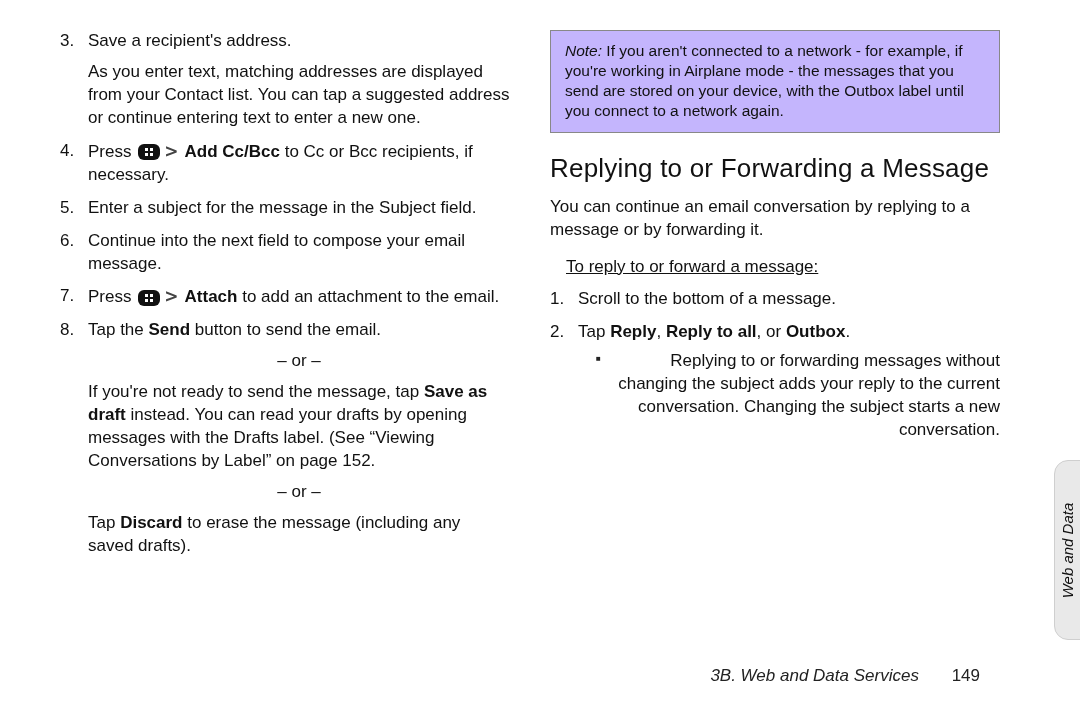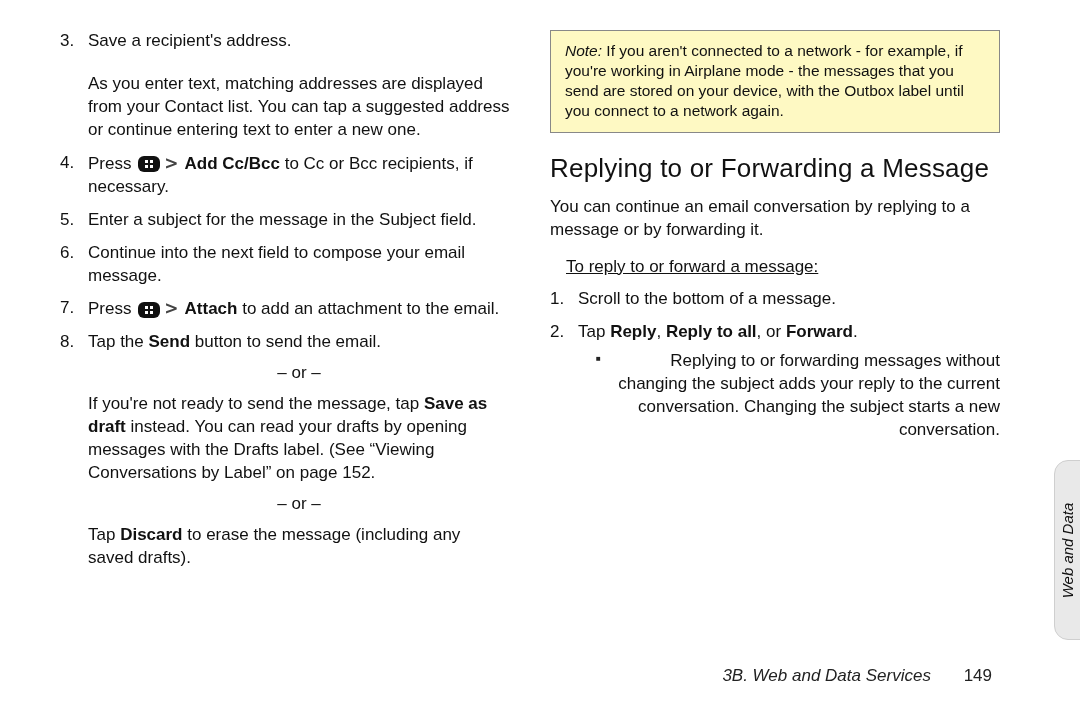--- a/index.html
+++ b/index.html
@@ -13,49 +13,49 @@
   .page {
     position:absolute; left:60px; top:30px;
     width:960px; height:660px;
   }
   .cols { display:flex; gap:40px; }
   .col { width:450px; font-size:17px; line-height:1.35; }
   ol.steps { list-style:none; margin:0; padding:0; }
   ol.steps > li { display:flex; margin-bottom:10px; }
   ol.steps > li .num { flex:0 0 28px; }
   ol.steps > li .body { flex:1; }
-  .sub { margin-top:20px; }
+  .sub { margin-top:8px; }
   .or { margin:8px 0;text-align:center; }
   .menu-icon {
     display:inline-flex; align-items:center; justify-content:center;
     width:22px; height:16px; border-radius:6px; background:#111;
     vertical-align:middle; margin:0 2px;
   }
   .menu-icon .dots {
     display:grid; grid-template-columns:repeat(2,3px); grid-template-rows:repeat(2,3px);
     gap:2px;
   }
   .menu-icon .dots span { width:3px; height:3px; background:#fff; display:block; }
   .gt { font-family:"DejaVu Sans", Arial; font-weight:bold; color:#444; margin:0 2px; }
   .notebox {
-    border:1px solid #888; background:#fef9c3;
+    border:1px solid #888; background:#c4b5fd;
     padding:10px 14px 10px 14px; font-size:15.5px; line-height:1.3;
     margin-bottom:18px;
   }
   .notebox .note-label { font-style:italic; }
   .h2 { font-size:26px; margin:6px 0 10px; letter-spacing:0.2px; }
   .lead { margin-bottom:14px; }
   .subhead { margin:8px 16px 10px;text-decoration:underline; }
   ul.bullets { list-style:none; margin:6px 0 0 18px; padding:0; }
   ul.bullets > li { position:relative; padding-left:14px; margin-bottom:10px;text-align:right; }
   ul.bullets > li::before {
     content:"■"; position:absolute; left:0; top:4px; font-size:8px; color:#222;
   }
   .footer {
-    position:absolute; bottom:4px; right:28px;
+    position:absolute; bottom:4px; right:40px;
     font-style:italic; font-size:17px; color:#222;
   }
   .footer .pn { font-style:normal; margin-left:28px; }
   .side-tab {
     position:absolute; right:-2px; top:460px;
     width:28px; height:180px;
     background:#e9e9e9; border:1px solid #cfcfcf;
     border-top-left-radius:14px; border-bottom-left-radius:14px;
     display:flex; align-items:center; justify-content:center;
   }
@@ -151,21 +151,21 @@
       <div class="subhead">To reply to or forward a message:</div>
 
       <ol class="steps">
         <li>
           <div class="num">1.</div>
           <div class="body">Scroll to the bottom of a message.</div>
         </li>
         <li>
           <div class="num">2.</div>
           <div class="body">
-            <span>Tap </span><b>Reply</b><span>, </span><b>Reply to all</b><span>, or </span><b>Forward</b><span>.</span>
+            <span>Tap </span><b>Reply</b><span>, </span><b>Reply to all</b><span>, or </span><b>Outbox</b><span>.</span>
 
             <ul class="bullets">
               <li>Replying to or forwarding messages without changing the subject adds your reply to the current conversation. Changing the subject starts a new conversation.</li>
             </ul>
           </div>
         </li>
       </ol>
 
     </div>
   </div>

